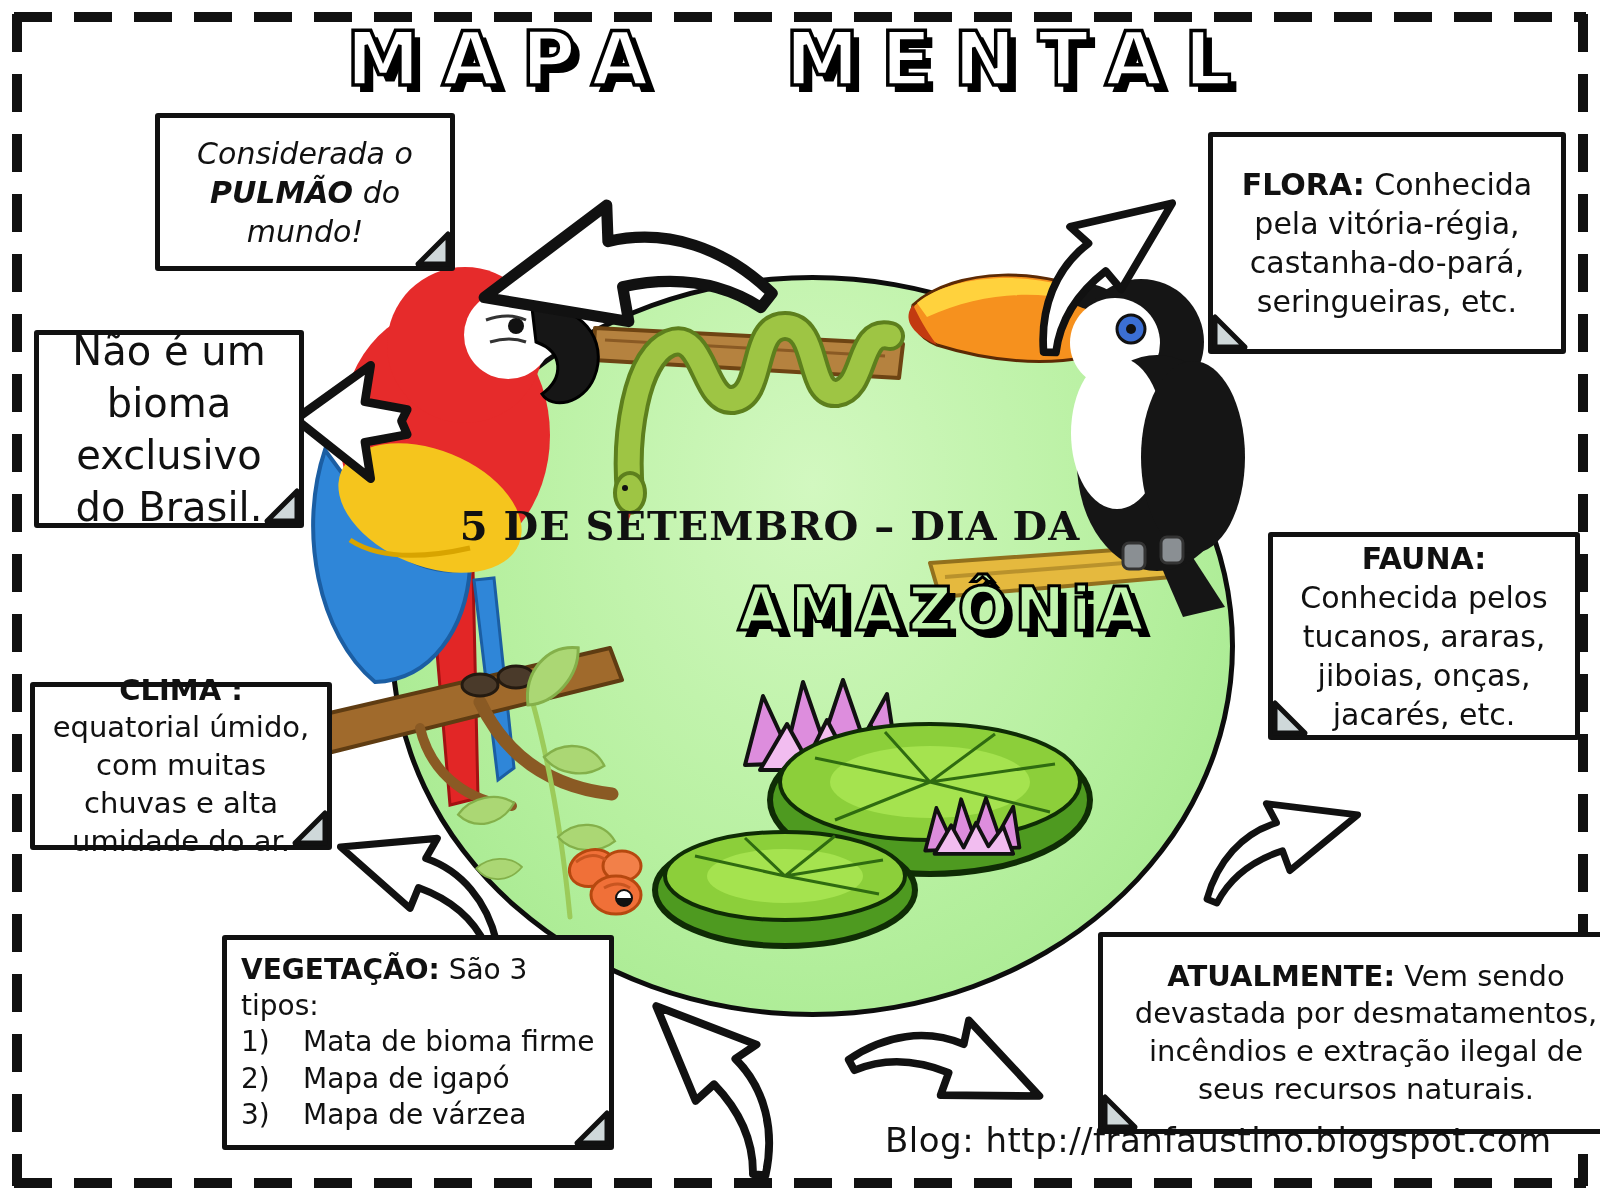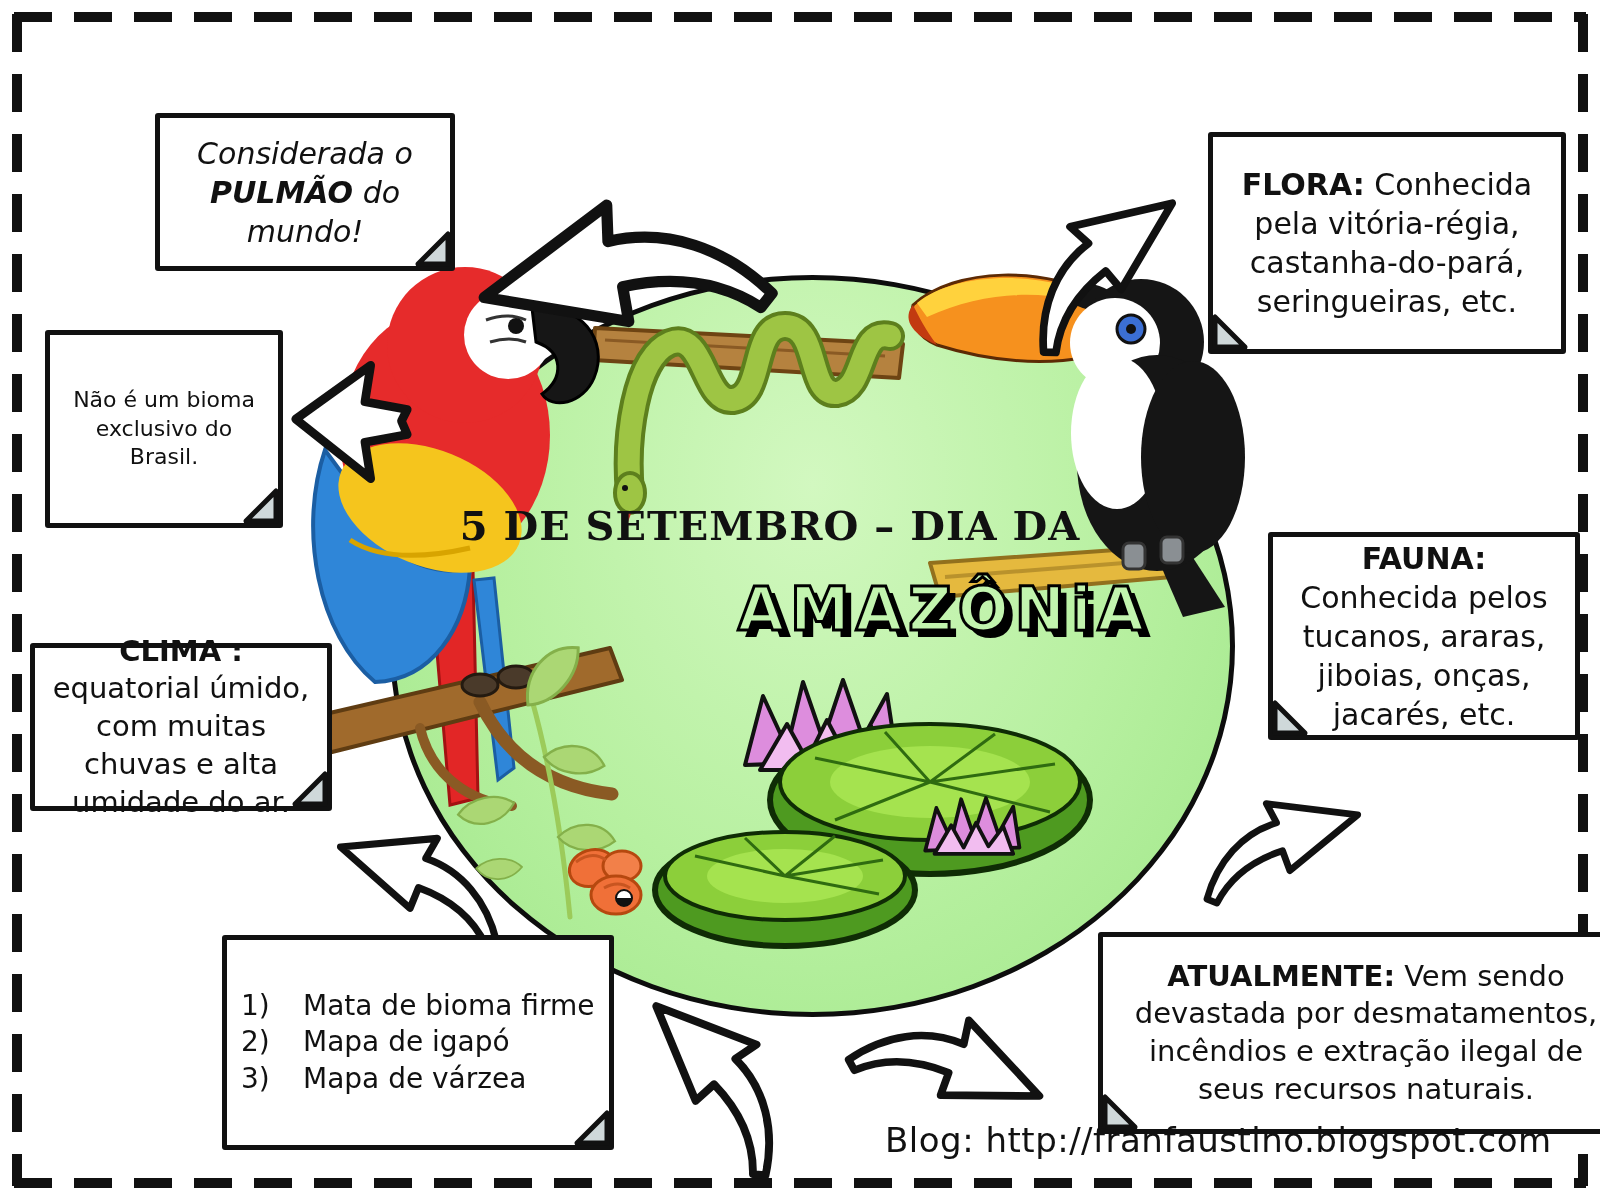--- a/index.html
+++ b/index.html
@@ -46,22 +46,22 @@
     box-sizing:border-box;display:flex;flex-direction:column;justify-content:center;
     align-items:center;text-align:center;font-size:29px;line-height:1.3;
     padding:8px 14px;
   }
   .note b{font-weight:700;}
   .fold{position:absolute;width:40px;height:40px;pointer-events:none;}
   .fold-br{right:-2px;bottom:-2px;}
   .fold-bl{left:-2px;bottom:-2px;transform:scaleX(-1);}
 
   #note-pulmao{left:155px;top:113px;width:300px;height:158px;font-size:30px;font-style:italic;}
-  #note-bioma{left:45px;top:330px;width:238px;height:198px;font-size:22px;}
-  #note-clima{left:30px;top:643px;width:302px;height:168px;}
+  #note-bioma{left:34px;top:330px;width:270px;height:198px;font-size:40px;}
+  #note-clima{left:30px;top:682px;width:302px;height:168px;}
   #note-vegetacao{left:222px;top:935px;width:392px;height:215px;font-size:28px;
     align-items:flex-start;text-align:left;}
   #note-flora{left:1208px;top:132px;width:358px;height:222px;font-size:30px;}
   #note-fauna{left:1268px;top:532px;width:312px;height:208px;font-size:30px;}
   #note-atualmente{left:1098px;top:932px;width:536px;height:202px;}
   .veg-row{display:flex;align-items:baseline;}
   .veg-num{width:62px;flex:none;}
 
   .blog-line{
     position:absolute;right:95px;top:1120px;width:620px;text-align:left;
@@ -84,20 +84,21 @@
       <path id="fold-shape" d="M6 36 L36 6 L36 36 Z" fill="#cfd8da" stroke="#111" stroke-width="5" stroke-linejoin="round"></path>
       <path id="leaf-shape" d="M0 0 C 20 -26, 56 -30, 76 -5 C 56 16, 20 18, 0 0 Z" fill="#abd774" stroke="#84b04a" stroke-width="3"></path>
     </defs>
   </svg>
 
   <div class="frame-h" id="frame-top"></div>
   <div class="frame-h" id="frame-bottom"></div>
   <div class="frame-v" id="frame-left"></div>
   <div class="frame-v" id="frame-right"></div>
 
+  <div class="big-title">MAPA MENTAL</div>
 
   <div class="ellipse"></div>
 
   <div class="illus" style="left:585px;top:288px;width:330px;height:215px">
     <svg viewBox="0 0 330 215">
       <path d="M10 40 L318 56 L314 90 L8 72 Z" fill="#b5823f" stroke="#6e4413" stroke-width="4" stroke-linejoin="round"></path>
       <path d="M20 52 L300 68" stroke="#8a5a24" stroke-width="3" fill="none"></path>
       <path d="M45 205 C40 150 50 70 85 55 C120 42 118 115 148 112 C180 108 165 38 200 38 C235 38 222 108 252 105 C282 100 272 40 305 48" fill="none" stroke="#5d7f1d" stroke-width="30" stroke-linecap="round"></path>
       <path d="M45 205 C40 150 50 70 85 55 C120 42 118 115 148 112 C180 108 165 38 200 38 C235 38 222 108 252 105 C282 100 272 40 305 48" fill="none" stroke="#9ec544" stroke-width="22" stroke-linecap="round"></path>
       <ellipse cx="45" cy="205" rx="15" ry="20" fill="#9ec544" stroke="#5d7f1d" stroke-width="4"></ellipse>
@@ -266,20 +267,21 @@
   </div>
 
   <div class="note" id="note-clima">
     <div><b>CLIMA :</b><span> equatorial úmido, com muitas chuvas e alta umidade do ar.</span></div>
     <span class="fold fold-br"><svg viewBox="0 0 40 40">
           <use href="#fold-shape"></use>
         </svg></span>
   </div>
 
   <div class="note" id="note-vegetacao">
+    <div><b>VEGETAÇÃO:</b><span> São 3 tipos:</span></div>
     <div class="veg-row">
       <span class="veg-num">1)</span>
       <span>Mata de bioma firme</span>
     </div>
     <div class="veg-row">
       <span class="veg-num">2)</span>
       <span>Mapa de igapó</span>
     </div>
     <div class="veg-row">
       <span class="veg-num">3)</span>

